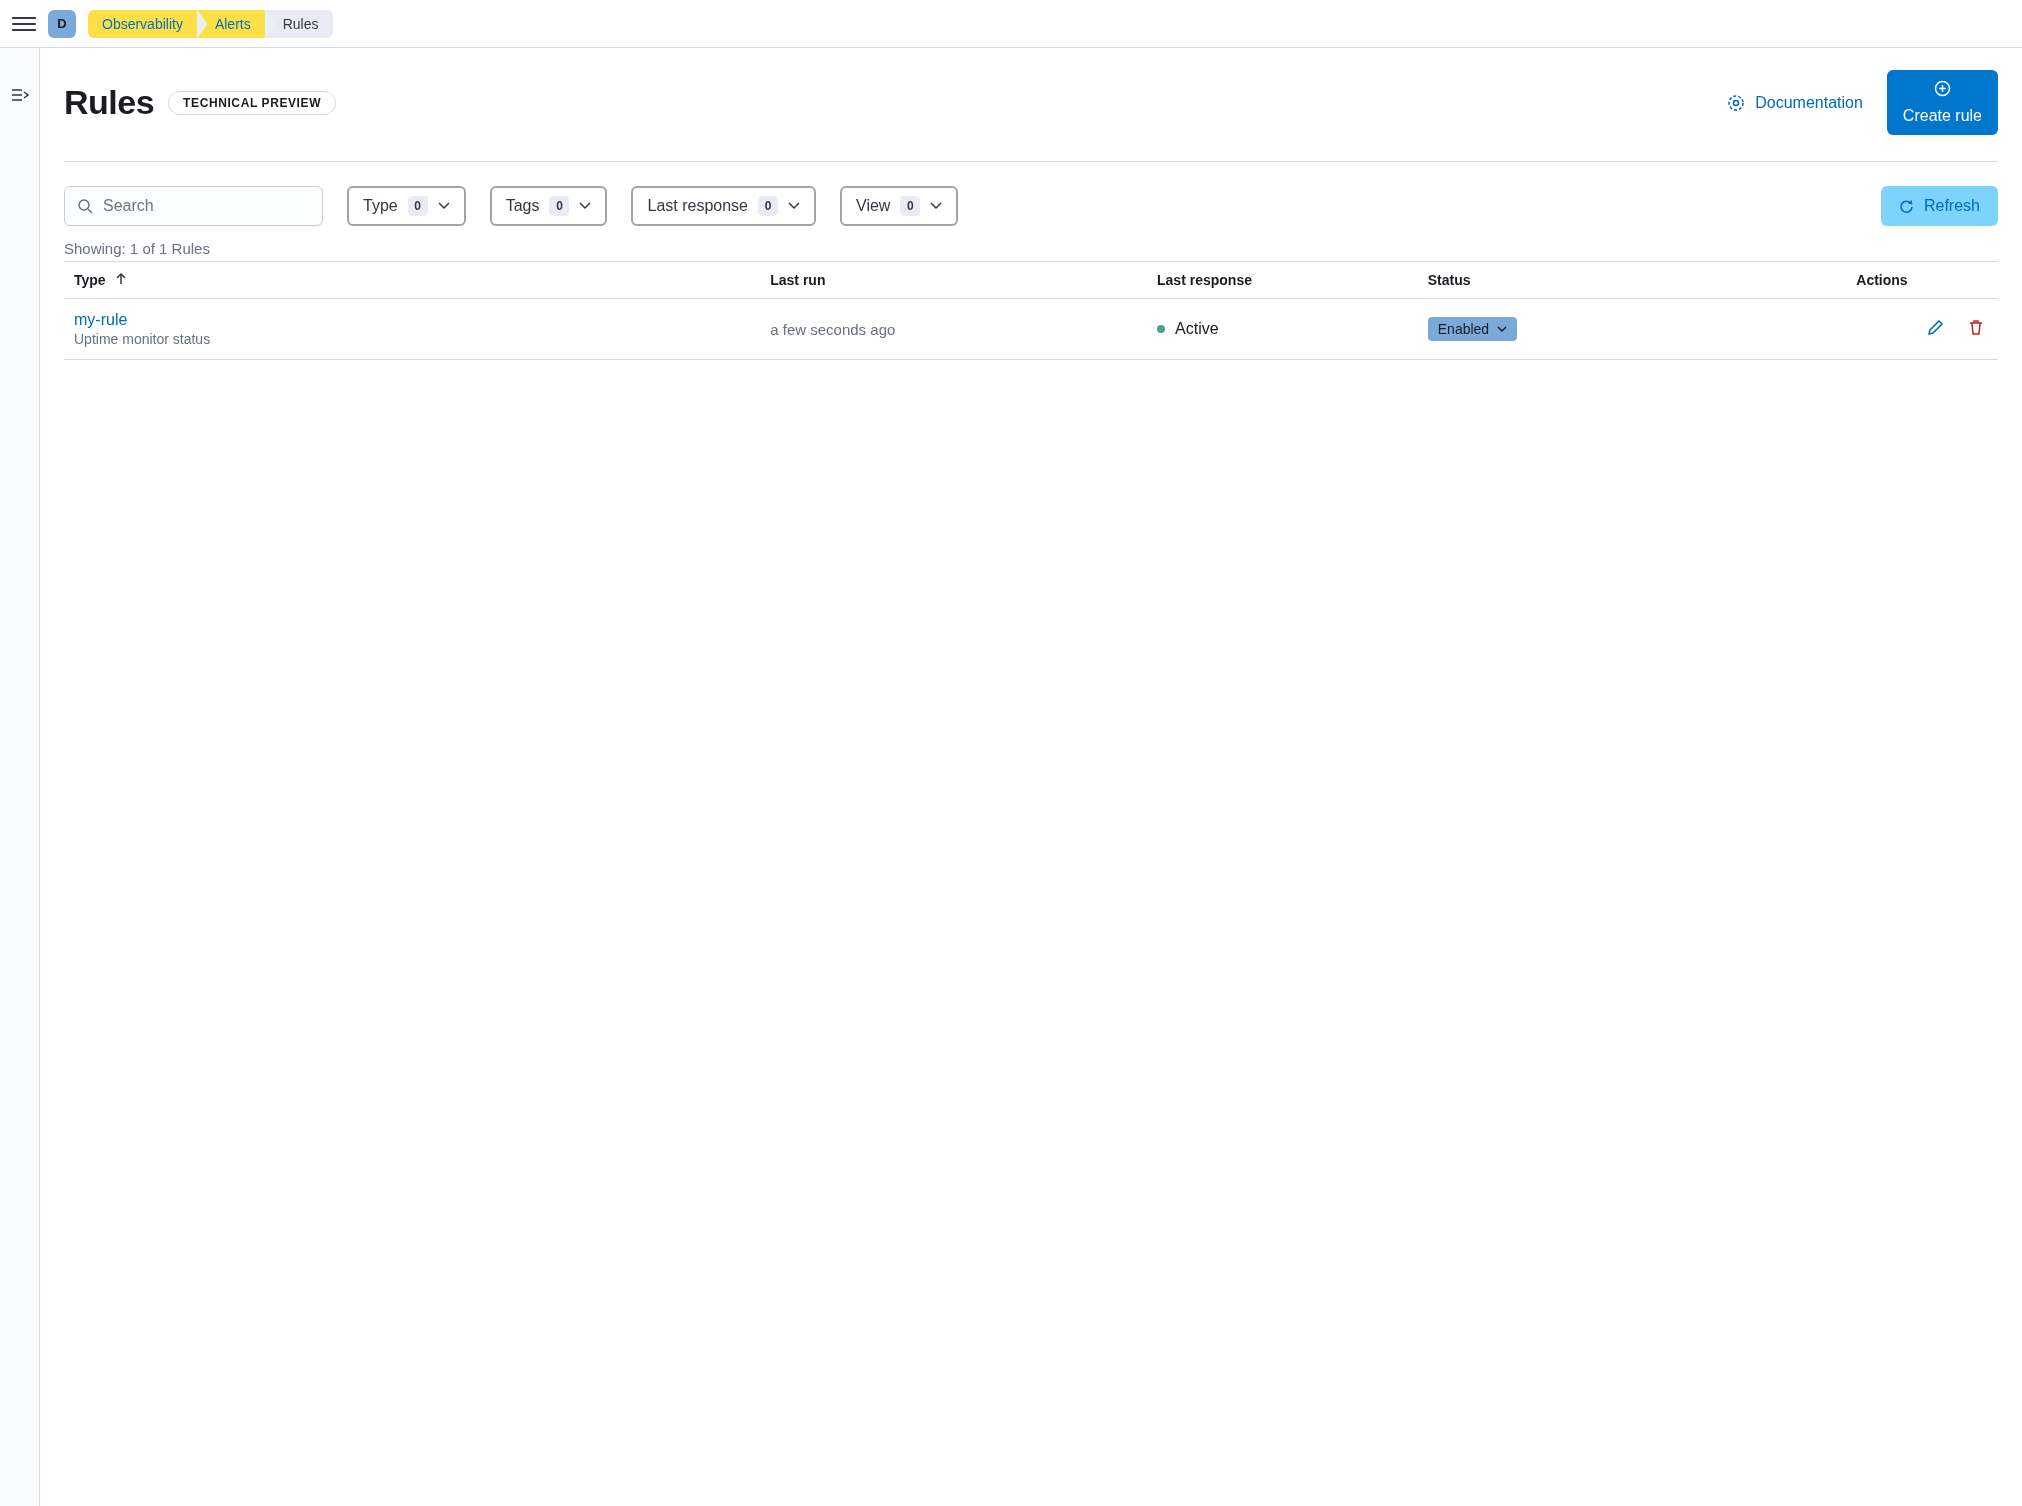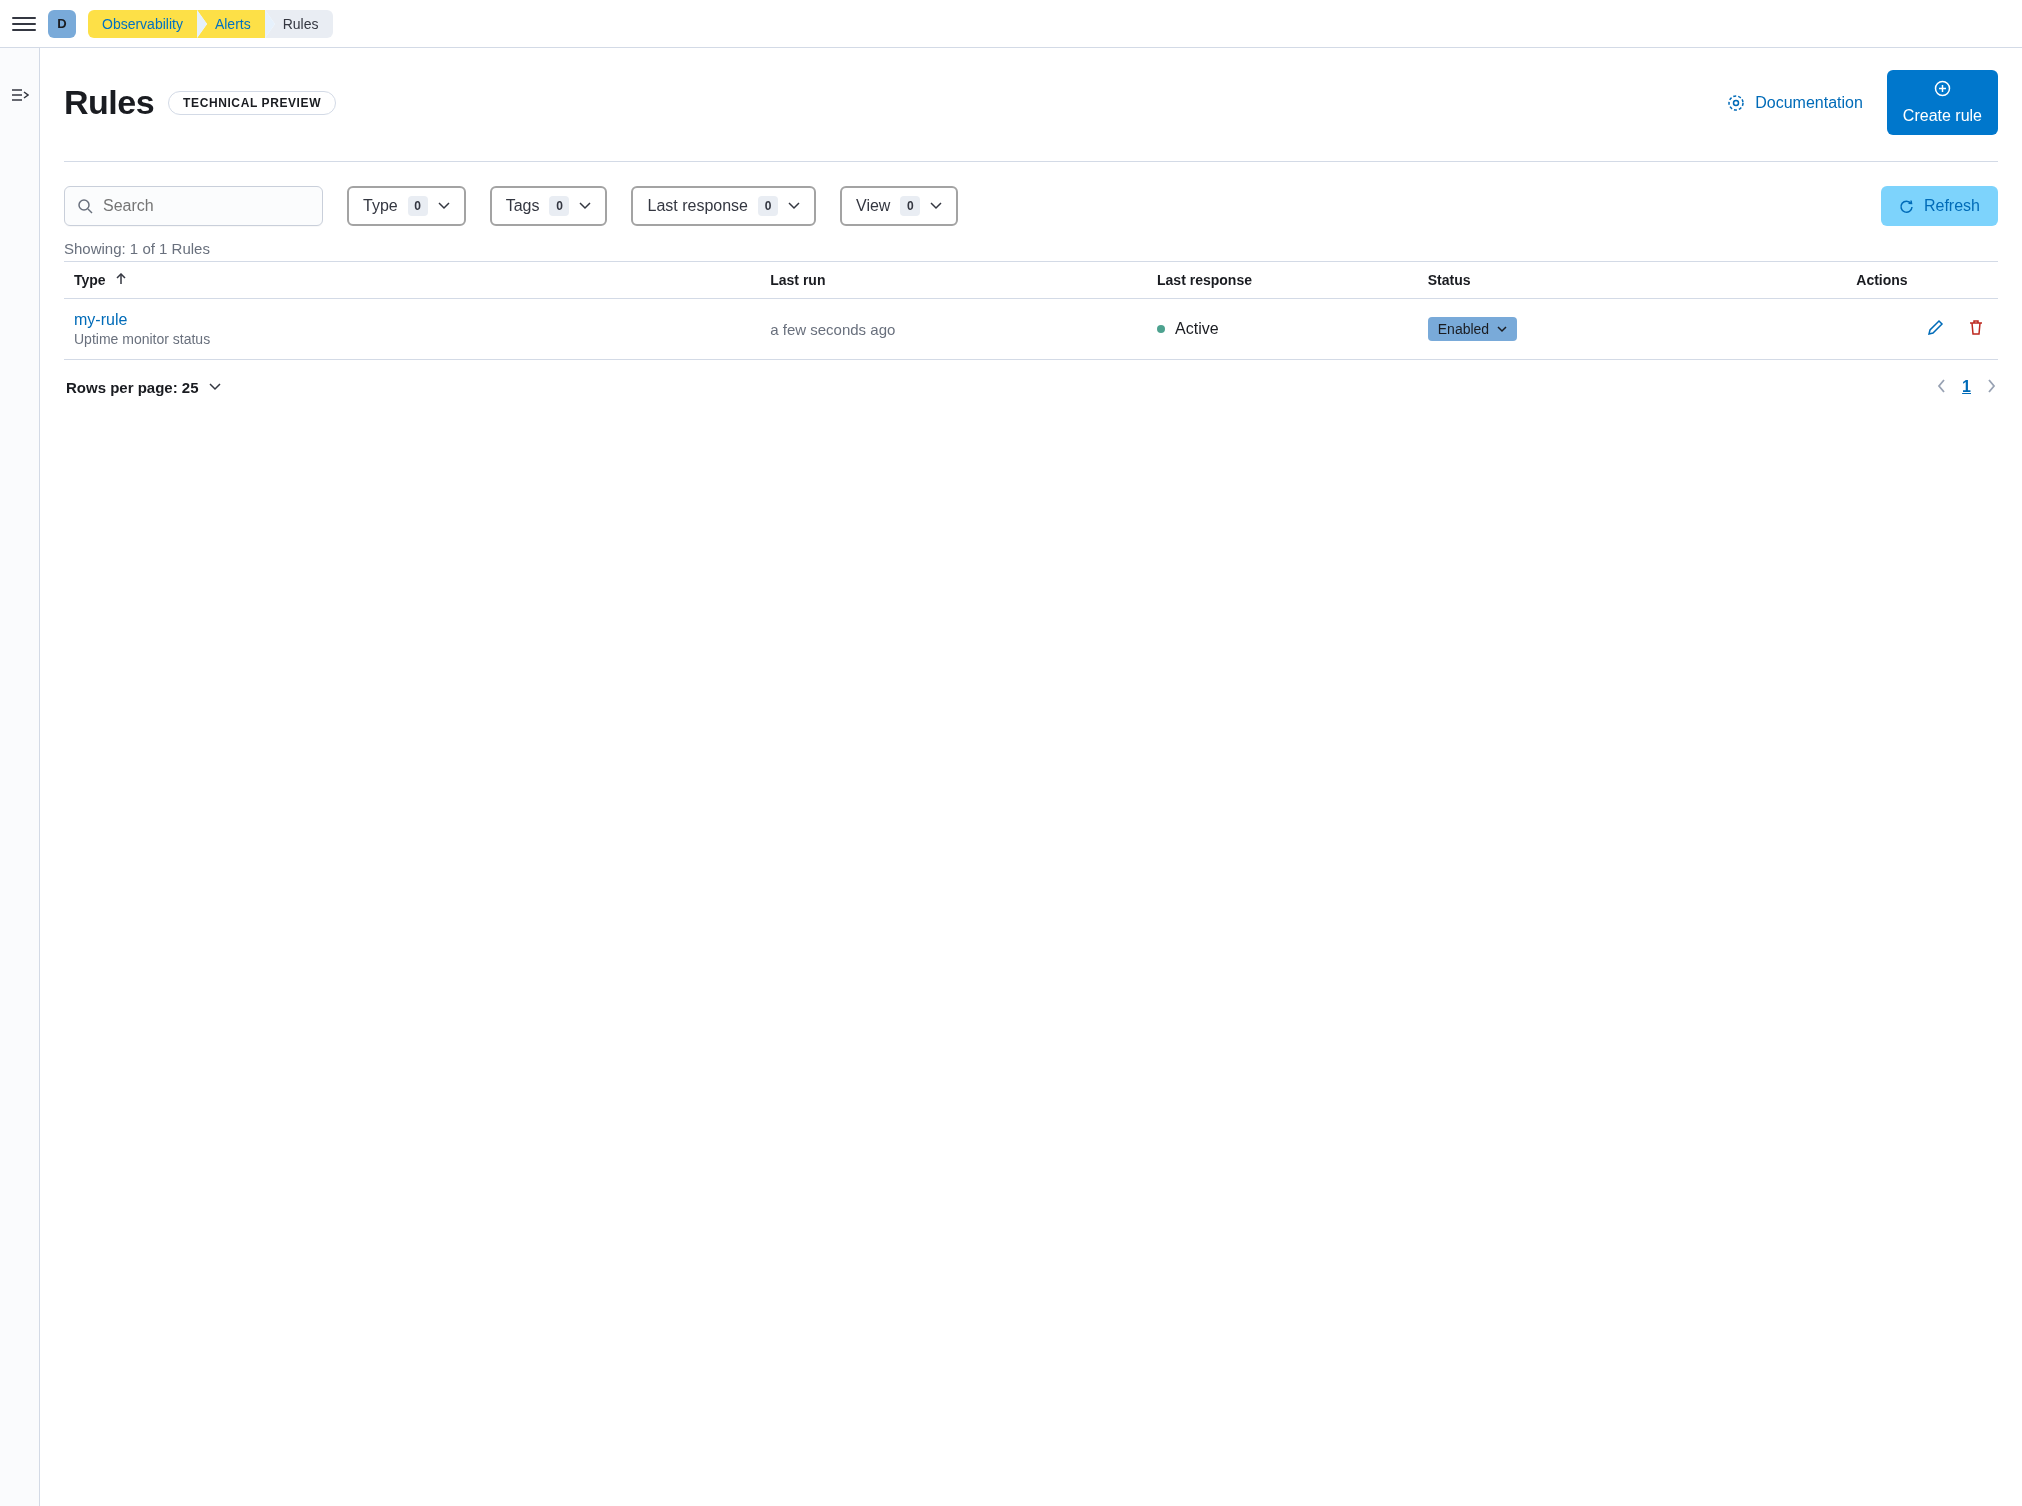--- a/index.html
+++ b/index.html
@@ -420,38 +420,15 @@
                   <path d="M6 4 V2 H10 V4"></path>
                   <path d="M4 4 L5 15 H11 L12 4"></path>
                 </svg>
               </span>
             </button>
           </td>
         </tr>
       </tbody>
     </table>
 
-    <div class="table-footer">
-      <div class="rows-per-page">
-        <span>Rows per page: 25</span>
-        <span class="icon">
-          <svg width="12" height="8" viewBox="0 0 12 8" fill="none" stroke="#343741" stroke-width="1.5">
-              <path d="M1 1 L6 6 L11 1"></path>
-            </svg>
-        </span>
-      </div>
-      <div class="pagination">
-        <span class="page-arrow">
-          <svg width="9" height="14" viewBox="0 0 9 14" fill="none" stroke="#98a2b3" stroke-width="1.8">
-              <path d="M7 1 L2 7 L7 13"></path>
-            </svg>
-        </span>
-        <span class="page-num">1</span>
-        <span class="page-arrow">
-          <svg width="9" height="14" viewBox="0 0 9 14" fill="none" stroke="#98a2b3" stroke-width="1.8">
-              <path d="M2 1 L7 7 L2 13"></path>
-            </svg>
-        </span>
-      </div>
-    </div>
 
   </div>
 </div>
 
 </body></html>

